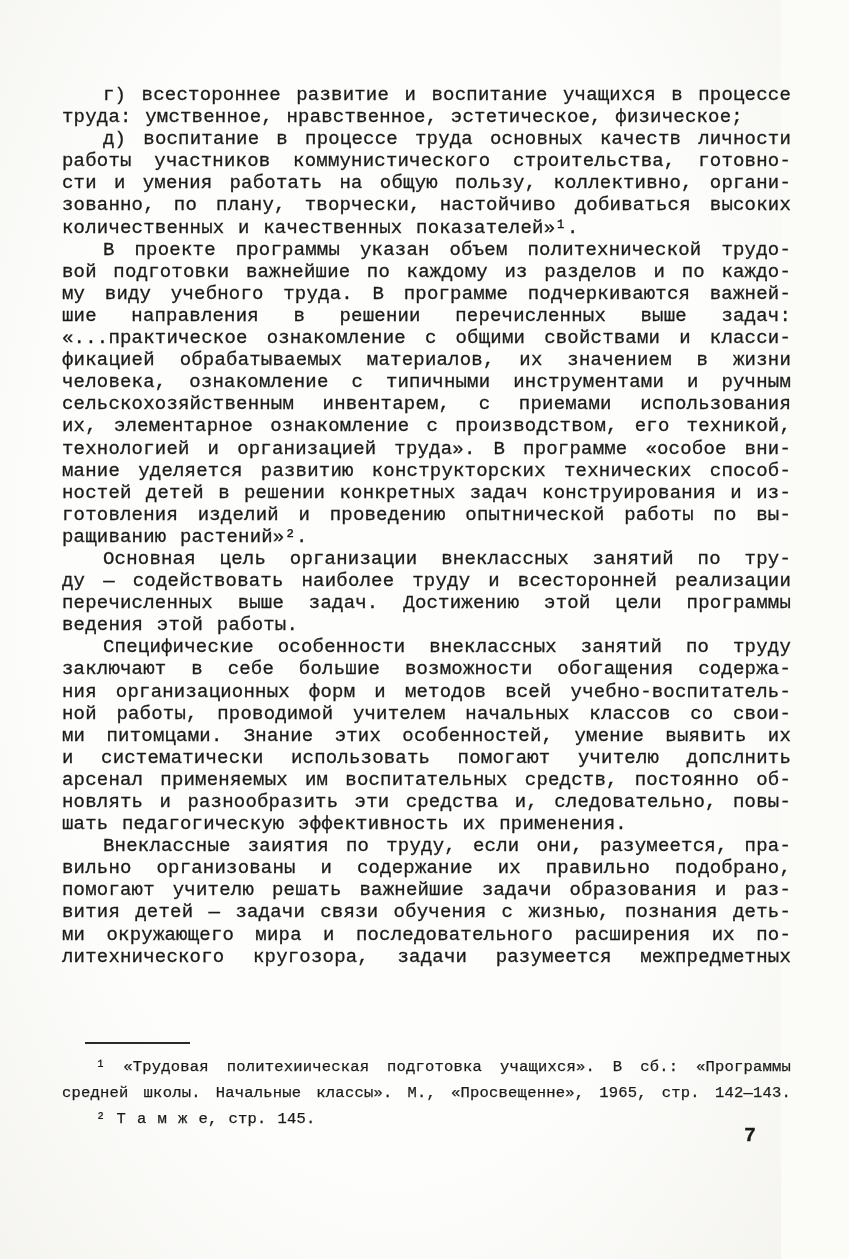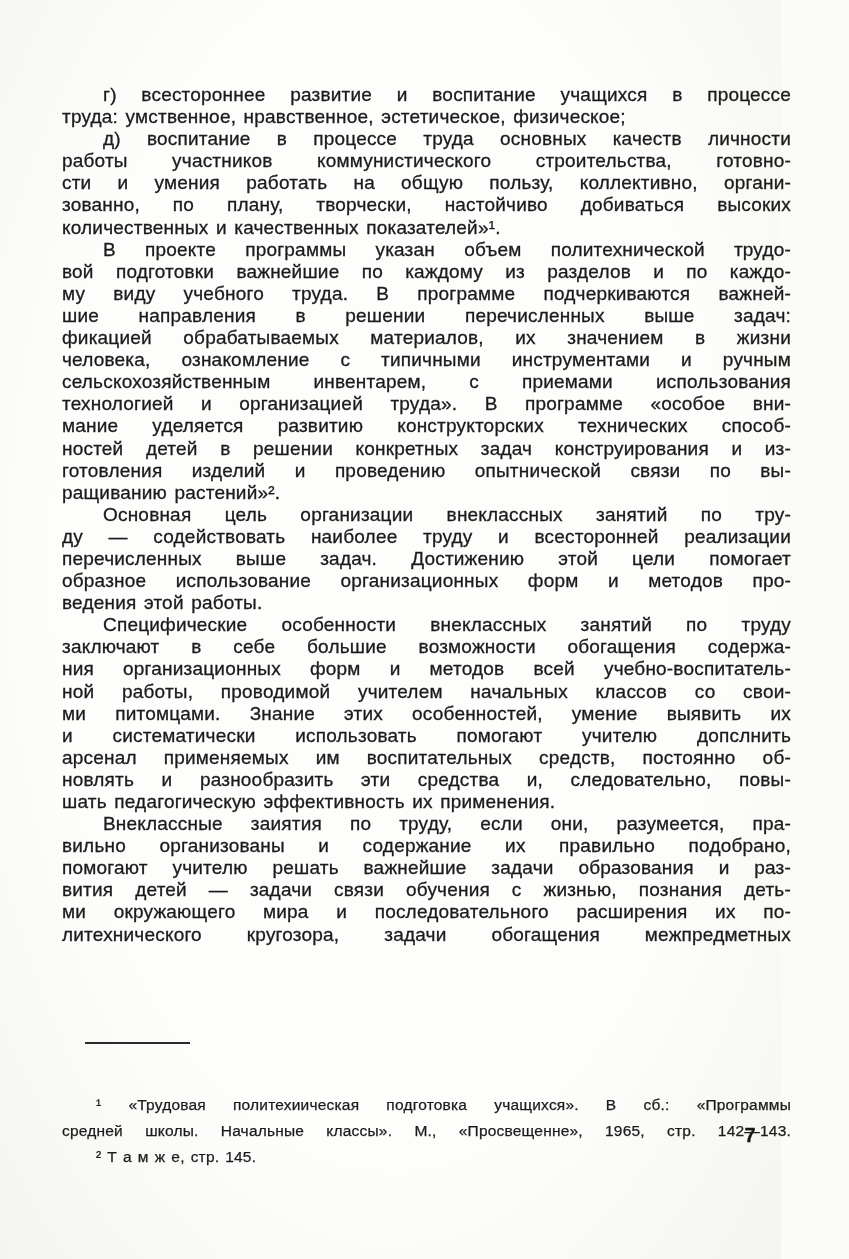--- a/index.html
+++ b/index.html
@@ -10,21 +10,21 @@
     background: #fbfbf8;
     overflow: hidden;
   }
   .page {
     position: relative;
     width: 781px;
     height: 1259px;
     background:
       radial-gradient(ellipse at 50% 45%, rgba(255,255,255,0.6) 60%, rgba(225,223,215,0.25) 100%),
       #fbfbf8;
-    font-family: Liberation Sans, sans-serif;
+    font-family: Liberation Mono, monospace;
     color: #1b1b1b;
   }
   .body-text {
     position: absolute;
     left: 62px;
     top: 84px;
     width: 729px;
   }
   .line {
     font-size: 19px;
@@ -47,21 +47,20 @@
     top: 1042px;
     width: 105px;
     height: 2px;
     background: #2a2a2a;
   }
   .footnotes {
     position: absolute;
     left: 62px;
     top: 1054px;
     width: 729px;
-    margin-top: 38px;
   }
   .fline {
     font-size: 15.5px;
     line-height: 26px;
     height: 26px;
     letter-spacing: 0.2px;
     word-spacing: 1.5px;
     text-align: justify;
     text-align-last: justify;
     text-justify: inter-word;
@@ -95,54 +94,55 @@
         <div class="line">работы участников коммунистического строительства, готовно-</div>
         <div class="line">сти и умения работать на общую пользу, коллективно, органи-</div>
         <div class="line">зованно, по плану, творчески, настойчиво добиваться высоких</div>
         <div class="line noj">количественных и качественных показателей»¹.</div>
       </div>
       <div>
         <div class="line indent">В проекте программы указан объем политехнической трудо-</div>
         <div class="line">вой подготовки важнейшие по каждому из разделов и по каждо-</div>
         <div class="line">му виду учебного труда. В программе подчеркиваются важней-</div>
         <div class="line">шие направления в решении перечисленных выше задач:</div>
+        <div class="line">«...практическое ознакомление с общими свойствами и класси-</div>
         <div class="line">фикацией обрабатываемых материалов, их значением в жизни</div>
         <div class="line">человека, ознакомление с типичными инструментами и ручным</div>
         <div class="line">сельскохозяйственным инвентарем, с приемами использования</div>
+        <div class="line">их, элементарное ознакомление с производством, его техникой,</div>
         <div class="line">технологией и организацией труда». В программе «особое вни-</div>
         <div class="line">мание уделяется развитию конструкторских технических способ-</div>
         <div class="line">ностей детей в решении конкретных задач конструирования и из-</div>
-        <div class="line">готовления изделий и проведению опытнической связи по вы-</div>
+        <div class="line">готовления изделий и проведению опытнической работы по вы-</div>
         <div class="line noj">ращиванию растений»².</div>
       </div>
       <div>
         <div class="line indent">Основная цель организации внеклассных занятий по тру-</div>
         <div class="line">ду — содействовать наиболее труду и всесторонней реализации</div>
-        <div class="line">перечисленных выше задач. Достижению этой цели помогает</div>
-        <div class="line">образное использование организационных форм и методов про-</div>
+        <div class="line">перечисленных выше задач. Достижению этой цели программы</div>
         <div class="line noj">ведения этой работы.</div>
       </div>
       <div>
         <div class="line indent">Специфические особенности внеклассных занятий по труду</div>
         <div class="line">заключают в себе большие возможности обогащения содержа-</div>
         <div class="line">ния организационных форм и методов всей учебно-воспитатель-</div>
         <div class="line">ной работы, проводимой учителем начальных классов со свои-</div>
         <div class="line">ми питомцами. Знание этих особенностей, умение выявить их</div>
         <div class="line">и систематически использовать помогают учителю допслнить</div>
         <div class="line">арсенал применяемых им воспитательных средств, постоянно об-</div>
         <div class="line">новлять и разнообразить эти средства и, следовательно, повы-</div>
         <div class="line noj">шать педагогическую эффективность их применения.</div>
       </div>
       <div>
         <div class="line indent">Внеклассные заиятия по труду, если они, разумеется, пра-</div>
         <div class="line">вильно организованы и содержание их правильно подобрано,</div>
         <div class="line">помогают учителю решать важнейшие задачи образования и раз-</div>
         <div class="line">вития детей — задачи связи обучения с жизнью, познания деть-</div>
         <div class="line">ми окружающего мира и последовательного расширения их по-</div>
-        <div class="line">литехнического кругозора, задачи обогащения межпредметных</div>
+        <div class="line">литехнического кругозора, задачи разумеется межпредметных</div>
       </div>
     </div>
   <div class="footnote-rule"></div>
   <div class="footnotes">
       <div class="fline indent">¹ «Трудовая политехиическая подготовка учащихся». В сб.: «Программы</div>
       <div class="fline">средней школы. Начальные классы». М., «Просвещенне», 1965, стр. 142—143.</div>
       <div class="fline indent noj">² Т а м  ж е, стр. 145.</div>
     </div>
   <div class="page-number">7</div>
 </div>

